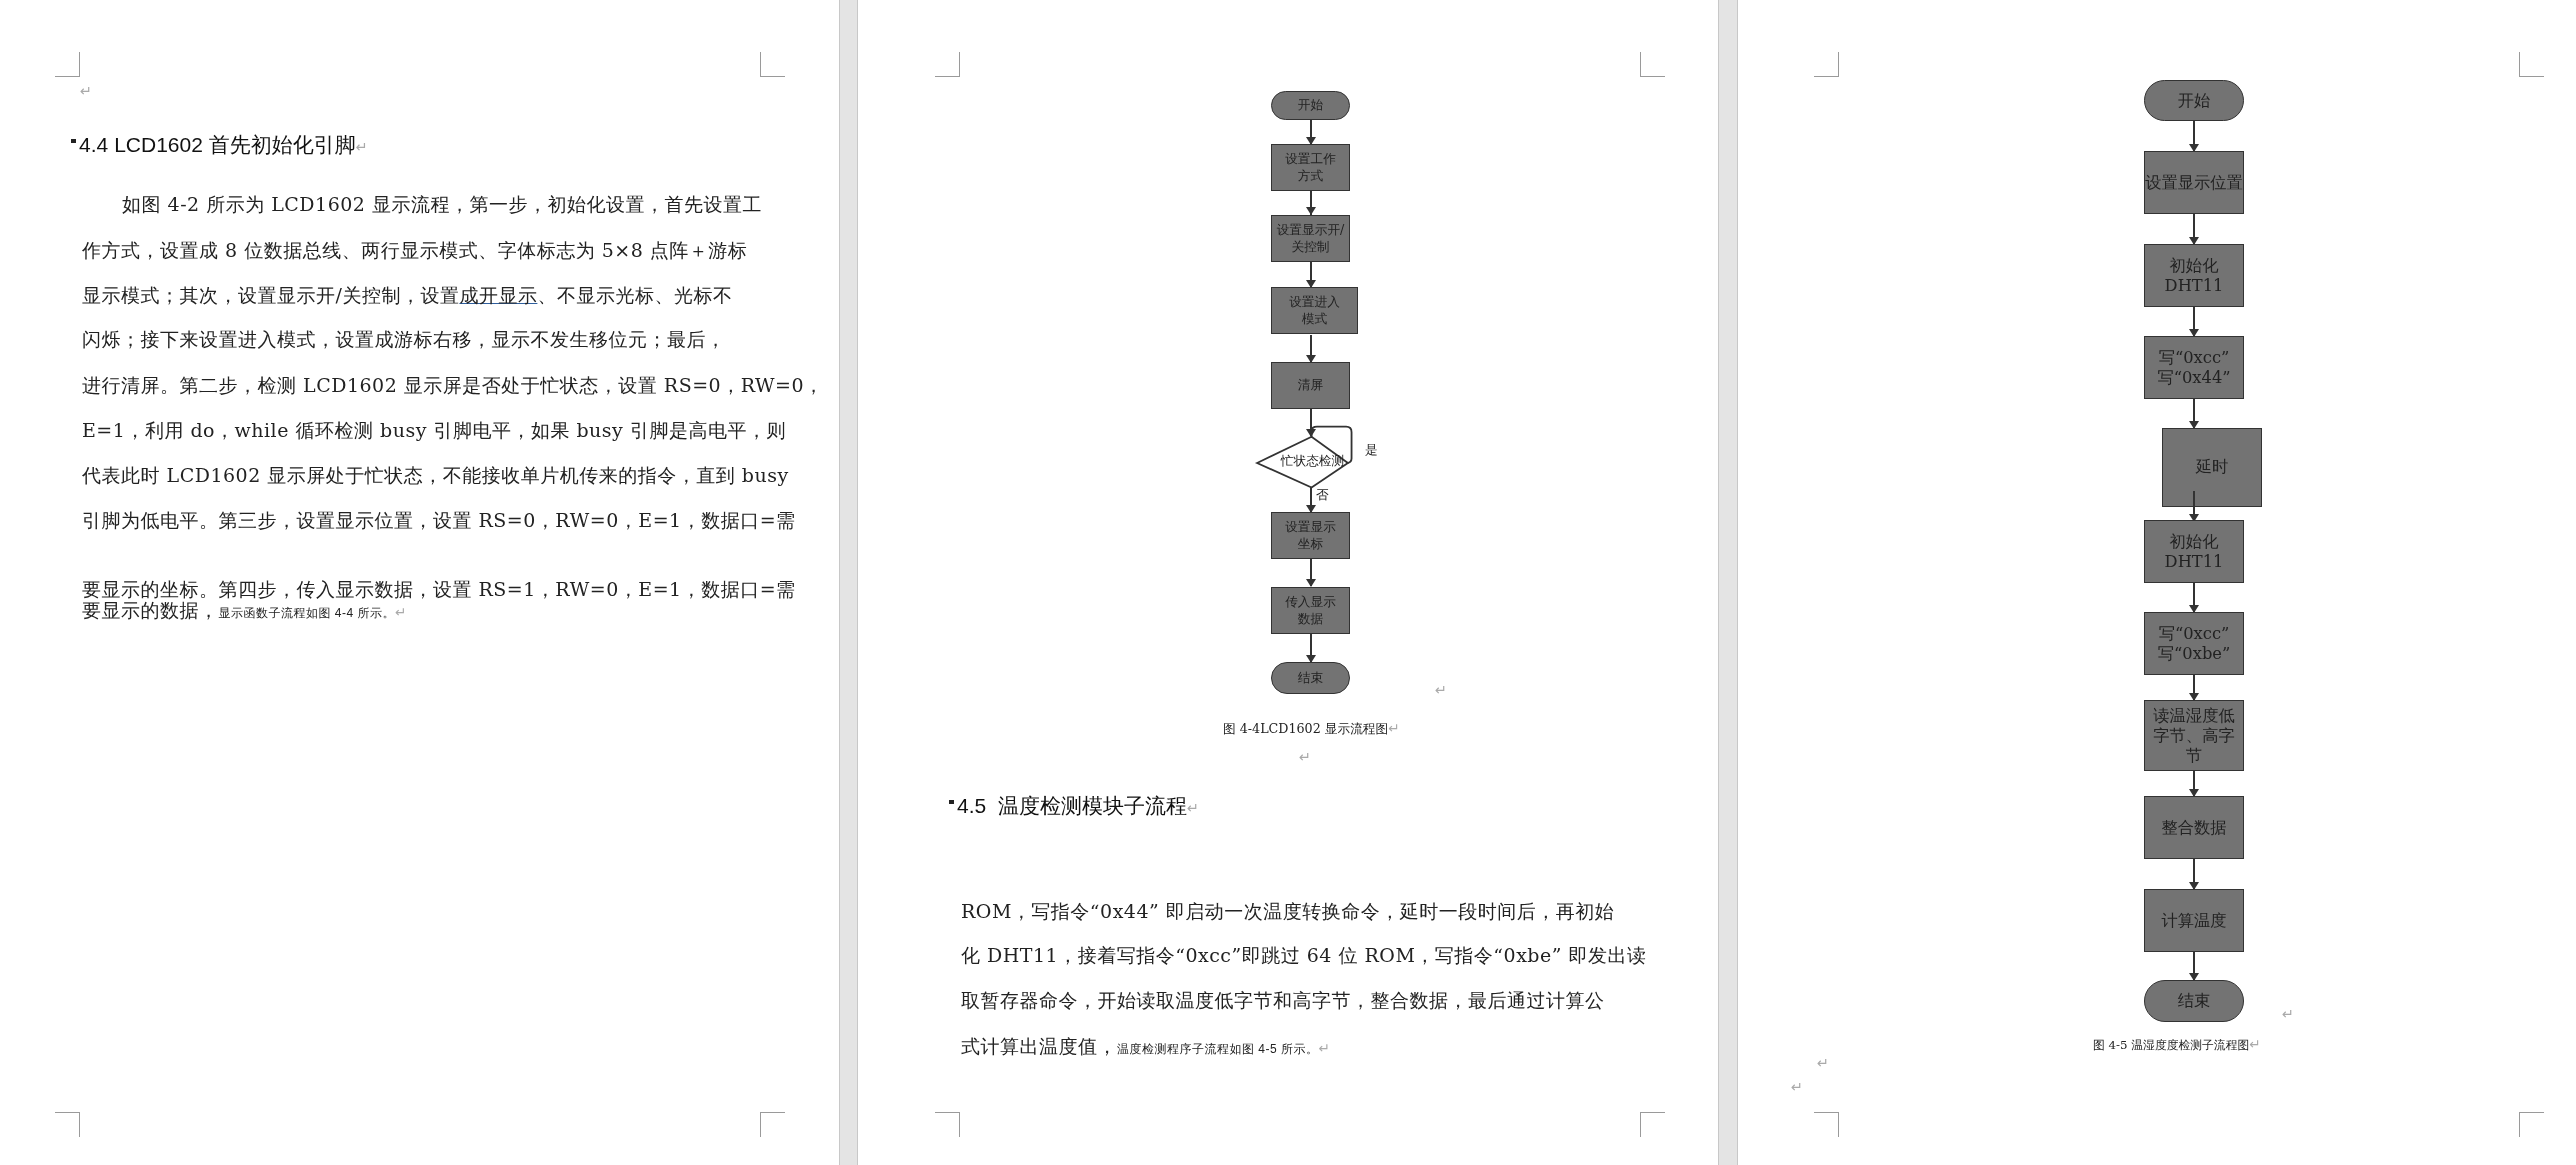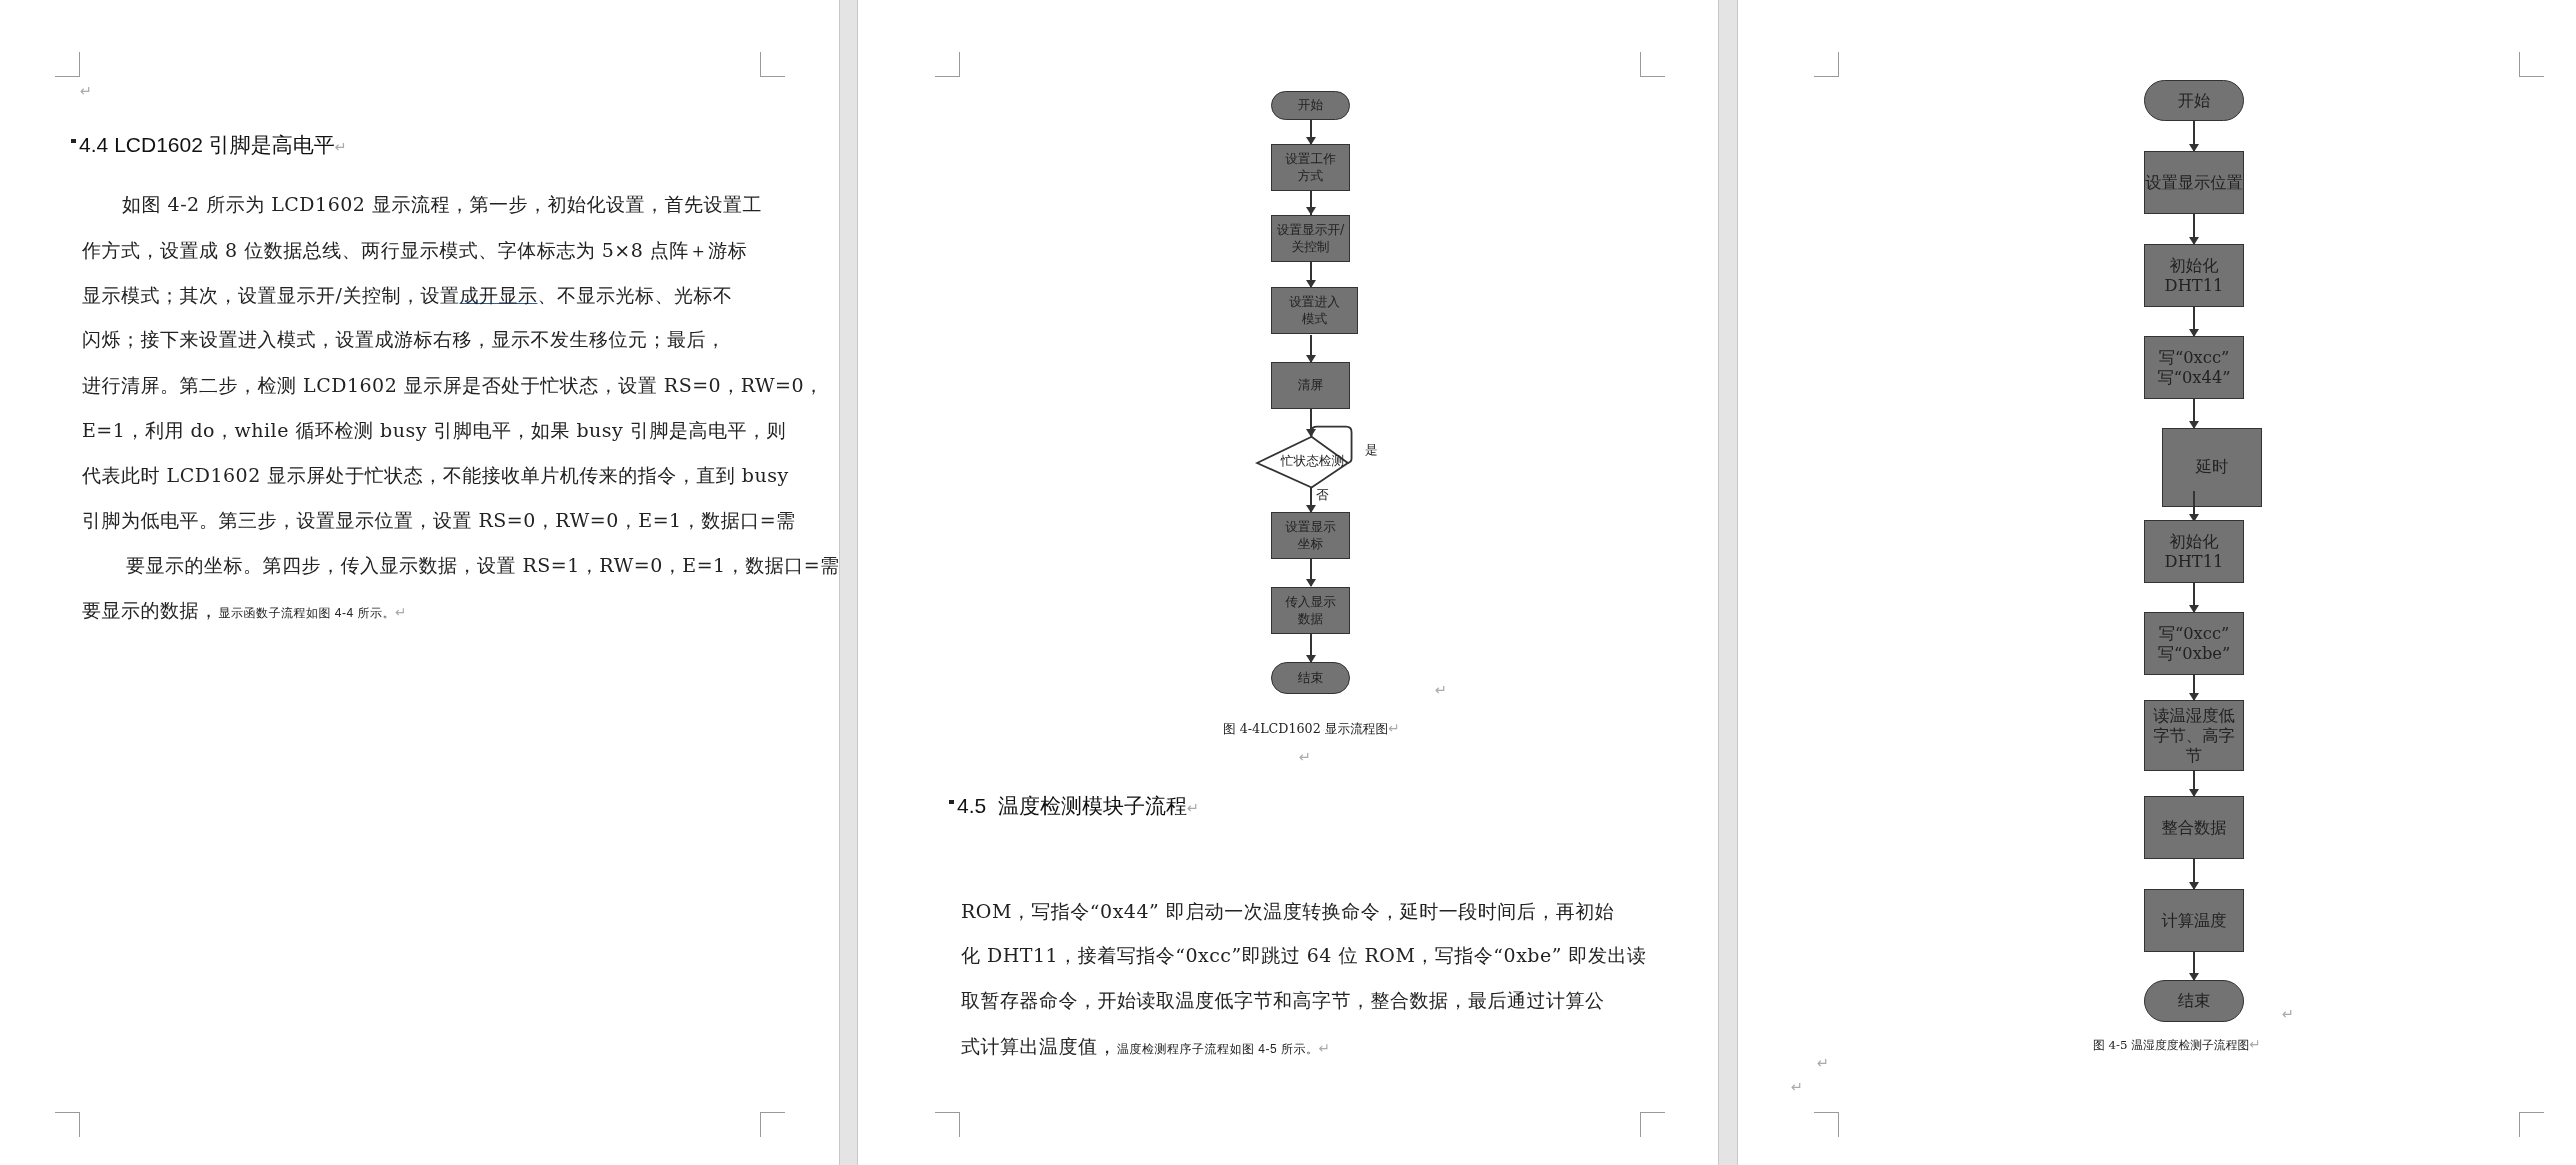--- a/index.html
+++ b/index.html
@@ -32,34 +32,34 @@
 <body>
 
 <div class="page" style="left:0;width:839px;">
   <div class="corner c-tl" style="left:55px;top:52px;"></div>
   <div class="corner c-tr" style="left:760px;top:52px;"></div>
   <div class="corner c-bl" style="left:55px;top:1112px;"></div>
   <div class="corner c-br" style="left:760px;top:1112px;"></div>
   <span class="ret" style="left:80px;top:83px;">↵</span>
 
   <div class="heading" style="left:71px;top:131px;">
-    <span class="bullet"></span><span>4.4</span> <span>LCD1602 引脚是高电平</span><span class="ret-inline">↵</span>
+    <span class="bullet"></span><span>4.4</span> <span>LCD1602 首先初始化引脚</span><span class="ret-inline">↵</span>
   </div>
 
   <div class="body-line" style="left:122px;top:192px;">如图 4-2 所示为 LCD1602 显示流程，第一步，初始化设置，首先设置工</div>
   <div class="body-line" style="left:82px;top:238px;">作方式，设置成 8 位数据总线、两行显示模式、字体标志为 5×8 点阵＋游标</div>
   <div class="body-line" style="left:82px;top:283px;">
     <span>显示模式；其次，设置显示开/关控制，设置</span><span class="u-blue">成开显示</span><span>、不显示光标、光标不</span>
   </div>
   <div class="body-line" style="left:82px;top:327px;">闪烁；接下来设置进入模式，设置成游标右移，显示不发生移位元；最后，</div>
   <div class="body-line" style="left:82px;top:373px;">进行清屏。第二步，检测 LCD1602 显示屏是否处于忙状态，设置 RS=0，RW=0，</div>
   <div class="body-line" style="left:82px;top:418px;">E=1，利用 do，while 循环检测 busy 引脚电平，如果 busy 引脚是高电平，则</div>
   <div class="body-line" style="left:82px;top:463px;">代表此时 LCD1602 显示屏处于忙状态，不能接收单片机传来的指令，直到 busy</div>
   <div class="body-line" style="left:82px;top:508px;">引脚为低电平。第三步，设置显示位置，设置 RS=0，RW=0，E=1，数据口=需</div>
-  <div class="body-line" style="left:82px;top:553px;margin-left:44px;">要显示的坐标。第四步，传入显示数据，设置 RS=1，RW=0，E=1，数据口=需</div>
+  <div class="body-line" style="left:82px;top:577px;">要显示的坐标。第四步，传入显示数据，设置 RS=1，RW=0，E=1，数据口=需</div>
   <div class="body-line" style="left:82px;top:598px;">
     <span>要显示的数据，</span><span class="small">显示函数子流程如图 4-4 所示。</span><span class="ret-inline">↵</span>
   </div>
 </div>
 
 <div class="gap" style="left:839px;width:19px;"></div>
 
 <div class="page" style="left:858px;width:860px;">
   <div class="corner c-tl" style="left:77px;top:52px;"></div>
   <div class="corner c-tr" style="left:782px;top:52px;"></div>

